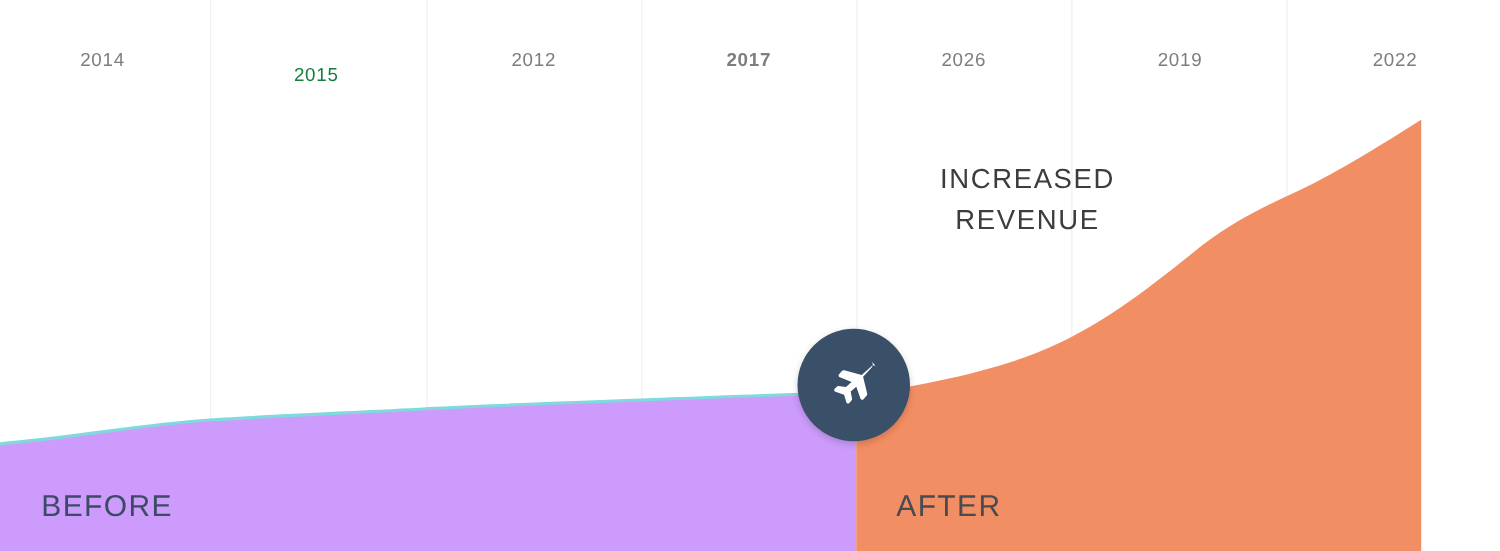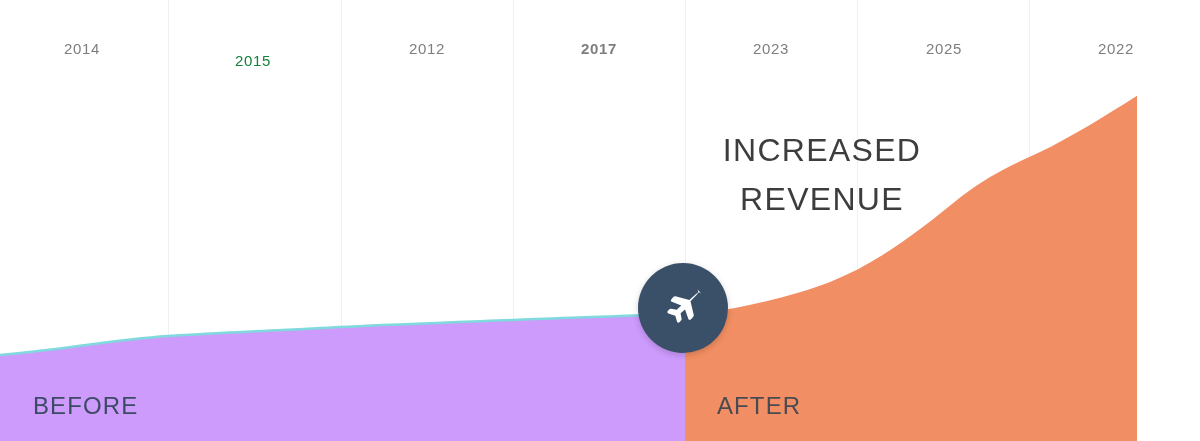--- a/index.html
+++ b/index.html
@@ -40,21 +40,21 @@
     display:block;
   }
 
   
   #annotation{
     position:absolute;
     left:822px;
     top:126px;
     transform:translateX(-50%);
     text-align:center;
-    font-size:32px;
+    font-size:22px;
     line-height:1.52;
     letter-spacing:1.3px;
     color:#3d3d3d;
     white-space:nowrap;
     font-family:"Liberation Sans","DejaVu Sans",sans-serif;
   }
   #annotation .ln{display:block;}
 
   
   .caption{
@@ -124,22 +124,22 @@
              C 1080 133, 1130 100, 1168 76
              C 1180 68, 1192 62, 1200 58
              L 1200 441 L 685 441 Z"></path>
   </svg>
 
   <div id="yearlabels">
       <div class="yearlabel" style="left: 82px; color: rgb(126, 126, 126);">2014</div>
       <div class="yearlabel" style="left: 253px; color: #15803d; margin-top: 12px;">2015</div>
       <div class="yearlabel" style="left: 427px; color: rgb(126, 126, 126);">2012</div>
       <div class="yearlabel" style="left: 599px; color: rgb(126, 126, 126); font-weight: bold;">2017</div>
-      <div class="yearlabel" style="left: 771px; color: rgb(126, 126, 126);">2023</div>
-      <div class="yearlabel" style="left: 944px; color: rgb(126, 126, 126);">2025</div>
+      <div class="yearlabel" style="left: 771px; color: rgb(126, 126, 126);">2026</div>
+      <div class="yearlabel" style="left: 944px; color: rgb(126, 126, 126);">2019</div>
       <div class="yearlabel" style="left: 1116px; color: rgb(126, 126, 126);">2022</div>
     </div>
 
   <div id="annotation" style="color: rgb(61, 61, 61);">
     <span class="ln">INCREASED</span>
     <span class="ln">REVENUE</span>
   </div>
 
   <div class="caption" id="caption-before" style="color: rgb(61, 74, 102);">BEFORE</div>
   <div class="caption" id="caption-after" style="color: rgb(74, 74, 82);">AFTER</div>

